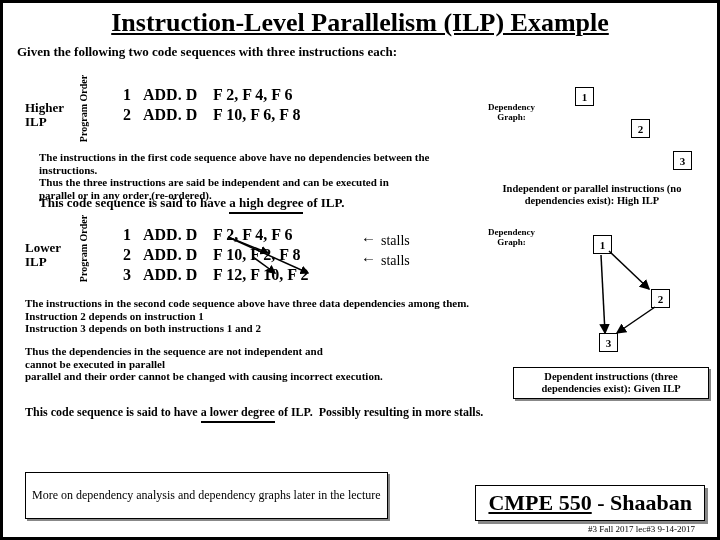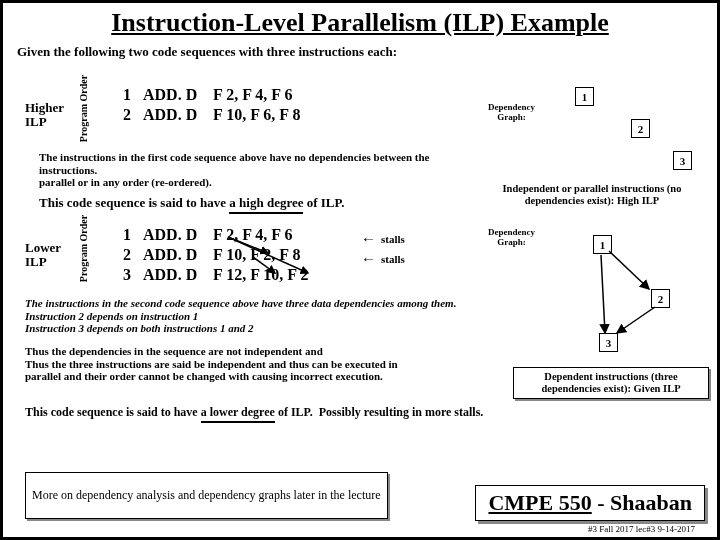--- a/index.html
+++ b/index.html
@@ -15,21 +15,21 @@
 .para { font-weight:bold; font-size:11px; line-height:1.15; }
 .note { position:absolute; font-weight:bold; font-size:13px; text-align:center; }
 .smallnote { position:absolute; font-weight:bold; font-size:10.5px; line-height:1.15; text-align:center; }
 .biggish { font-size:12px; }
 .tiny { position:absolute; font-weight:bold; font-size:9px; text-align:center; line-height:1.1; }
 .circle { position:absolute; width:19px; height:19px; border:1.5px solid #000; background:#fff; font-weight:bold; font-size:11px; display:flex; align-items:center; justify-content:center; box-sizing:border-box; }
 .underline2 { border-bottom:2px solid #000; display:inline-block; padding-bottom:1px; }
 .course { position:absolute; right:12px; bottom:16px; border:1px solid #000; box-shadow:3px 3px 0 #888; padding:4px 12px; font-size:22px; font-weight:bold; text-align:center; }
 .bottomtiny { position:absolute; right:22px; bottom:3px; font-size:9px; }
 .stall-arrow { position:absolute; font-size:15px; font-weight:bold; }
-.stall-lbl { position:absolute; font-weight:bold; font-size:11px;text-align:right; }
+.stall-lbl { position:absolute; font-weight:normal; font-size:14px;text-align:right; }
 </style>
 </head>
 <body>
 
 <div class="slide">
 
   <div class="title">Instruction-Level Parallelism (ILP) Example</div>
   <div class="intro">Given the following two code sequences with three instructions each:</div>
 
   <div class="rowlabel" style="left:22px; top:98px; white-space:pre;">Higher
@@ -40,20 +40,21 @@
     <div><span class="codenum">2</span><span class="codeop">ADD. D</span><span class="codeops">F 10, F 6, F 8</span></div>
   </div>
   <div class="tiny" style="left:485px; top:100px; white-space:pre;">Dependency
 Graph:</div>
   <div class="circle" style="left:572px; top:84px;">1</div>
   <div class="circle" style="left:628px; top:116px;">2</div>
   <div class="circle" style="left:670px; top:148px;">3</div>
 
   <div style="position:absolute; left:36px; top:148px; width:430px;" class="para">
     <div>The instructions in the first code sequence above have no dependencies between the instructions.</div>
+    <div>Thus the three instructions are said be independent and can be executed in</div>
     <div>parallel or in any order (re-ordered).</div>
   </div>
   <div class="note" style="left:36px; top:192px; text-align:right">
     <span>This code sequence is said to have <span class="underline2">a high degree</span> of ILP.</span>
   </div>
   <div class="smallnote" style="left:484px; top:180px; width:210px; text-align:center;">Independent or parallel instructions (no dependencies exist): High ILP</div>
 
   <div class="rowlabel" style="left:22px; top:238px; white-space:pre;">Lower
 ILP</div>
   <div class="progorder" style="left:40px; top:240px;">Program  Order</div>
@@ -87,28 +88,28 @@
     <defs>
         <marker id="ah2" markerWidth="7" markerHeight="7" refX="6" refY="3.5" orient="auto">
           <path d="M0,0 L7,3.5 L0,7 z" fill="#000"></path>
         </marker>
       </defs>
     <line x1="26" y1="18" x2="66" y2="56" stroke="#000" stroke-width="1.5" marker-end="url(#ah2)"></line>
     <line x1="72" y1="74" x2="34" y2="100" stroke="#000" stroke-width="1.5" marker-end="url(#ah2)"></line>
     <line x1="18" y1="22" x2="22" y2="100" stroke="#000" stroke-width="1.5" marker-end="url(#ah2)"></line>
   </svg>
 
-  <div style="position:absolute; left:22px; top:294px; width:460px;font-style:italic;" class="para">
+  <div style="position:absolute; left:22px; top:294px; width:460px;" class="para">
     <div>The instructions in the second code sequence above have three data dependencies among them.</div>
     <div>Instruction 2 depends on instruction 1</div>
     <div>Instruction 3 depends on both instructions 1 and 2</div>
   </div>
   <div style="position:absolute; left:22px; top:342px; width:460px;" class="para">
     <div>Thus the dependencies in the sequence are not independent and</div>
-    <div>Thus the three instructions are said be independent and thus can be executed in</div>
+    <div>cannot be executed in parallel</div>
     <div>parallel and their order cannot be changed with causing incorrect execution.</div>
   </div>
   <div class="smallnote" style="left:510px; top:364px; width:190px; border:1px solid #000; padding:3px 2px; box-shadow:2px 2px 0 #888;">Dependent instructions (three dependencies exist): Given ILP</div>
 
   <div class="note biggish" style="left:22px; top:402px; text-align:left; width:690px;">
     <span>This code sequence is said to have <span class="underline2">a lower degree</span> of ILP.&nbsp;&nbsp;Possibly resulting in more stalls.</span>
   </div>
 
   <div style="position:absolute; left:22px; bottom:18px; font-size:12px; border:1px solid #000; padding:15px 6px; box-shadow:2px 2px 0 #888; font-weight:normal;">More on dependency analysis and dependency graphs later in the lecture</div>
 

